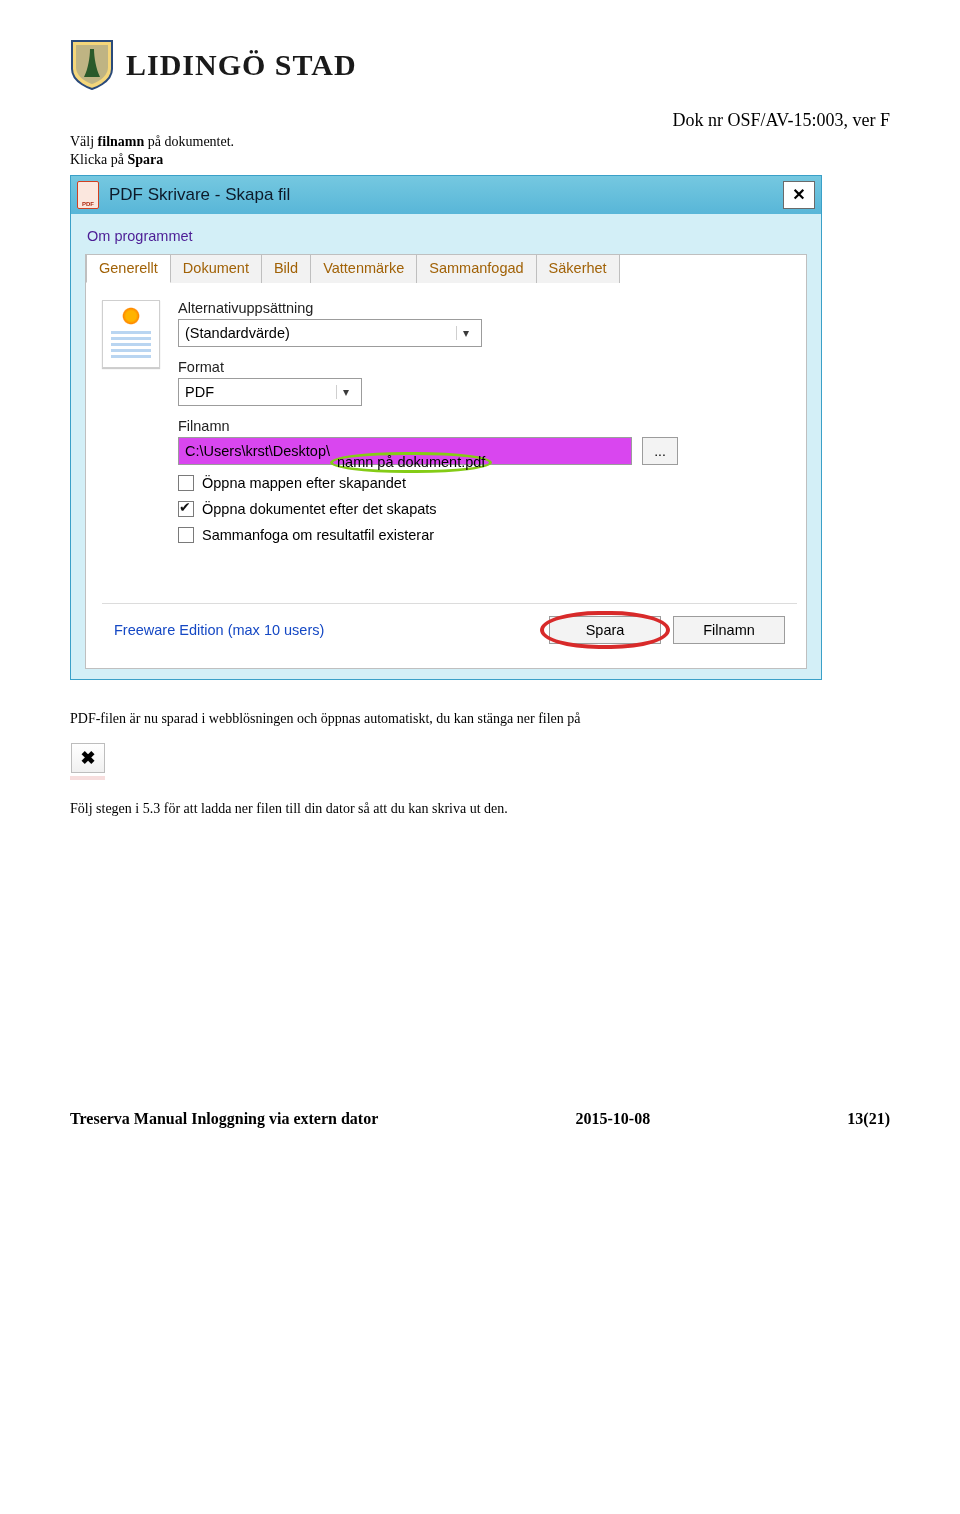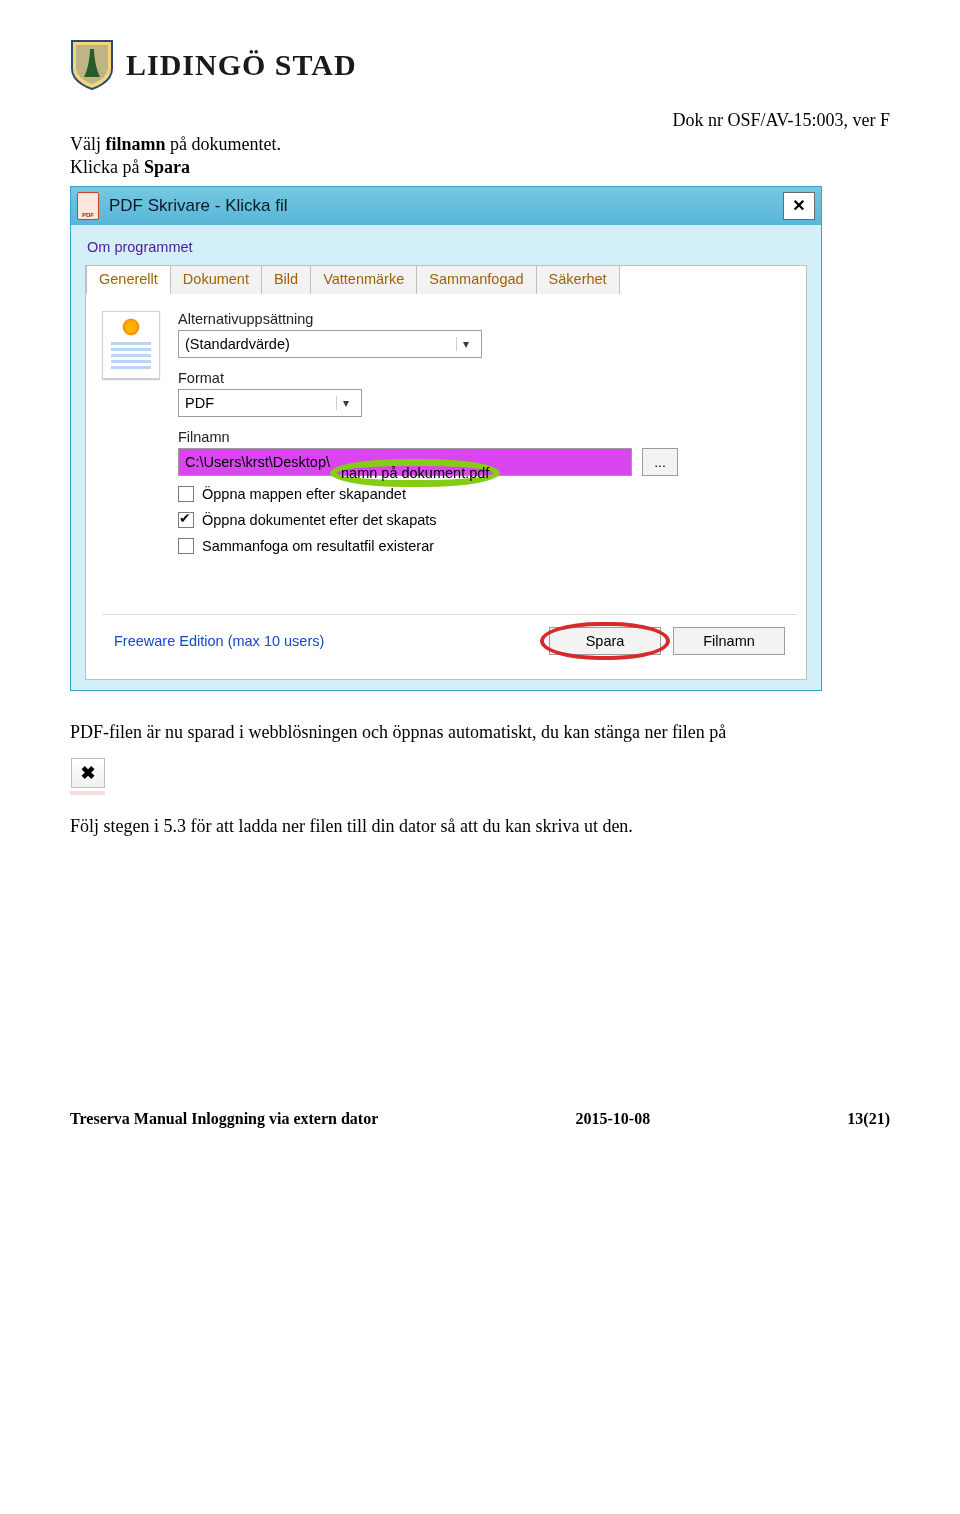--- a/index.html
+++ b/index.html
@@ -33,21 +33,21 @@
     font-weight: 700;
     letter-spacing: 1px;
     color: #1a1a1a;
   }
   .docref {
     text-align: right;
     font-size: 18px;
     margin-top: 10px;
   }
   .body-text {
-    font-size: 18px;
+    font-size: 14px;
     line-height: 1.3;
   }
   .body-text.top { margin-top: 2px; }
 
   
   .dialog {
     width: 750px;
     border: 1px solid #3aa0c8;
     background: #fff;
     font-family: "Segoe UI", Tahoma, Arial, sans-serif;
@@ -161,21 +161,21 @@
     height: 26px; border:1px solid #9c9c9c; flex:1;
     display:flex; align-items:center; padding:0 6px; font-size:14.5px;
     background:#d946ef;
   }
   .browse-btn {
     height: 26px; width: 34px; border:1px solid #9c9c9c; background:#f3f3f3;
     display:flex; align-items:center; justify-content:center;
     font-size:14px;
   }
   .file-highlight {
-    border: 7px solid #84cc16;
+    border: 3px solid #84cc16;
     border-radius: 50%/55%;
     padding: 0 4px;
     line-height:1;
     margin-top:22px;
   }
   .checkbox-row {
     display:flex; align-items:center; gap:8px; margin-top:10px; font-size:14.5px;
   }
   .chk {
     width:14px; height:14px; border:1px solid #7a7a7a; background:#fff;
@@ -253,21 +253,21 @@
     <span>Välj </span><b>filnamn</b><span> på dokumentet.</span>
   </div>
   <div class="body-text">
     <span>Klicka på </span><b>Spara</b>
   </div>
 
   
   <div class="dialog">
     <div class="titlebar">
       <div class="title-icon"></div>
-      <div class="title-text">PDF Skrivare - Klicka fil</div>
+      <div class="title-text">PDF Skrivare - Skapa fil</div>
       <div class="close-btn">✕</div>
     </div>
     <div class="dialog-inner">
       <div class="menubar">Om programmet</div>
 
       <div class="tab-area">
         <div class="tabs">
           <div class="tab active">Generellt</div>
           <div class="tab">Dokument</div>
           <div class="tab">Bild</div>

